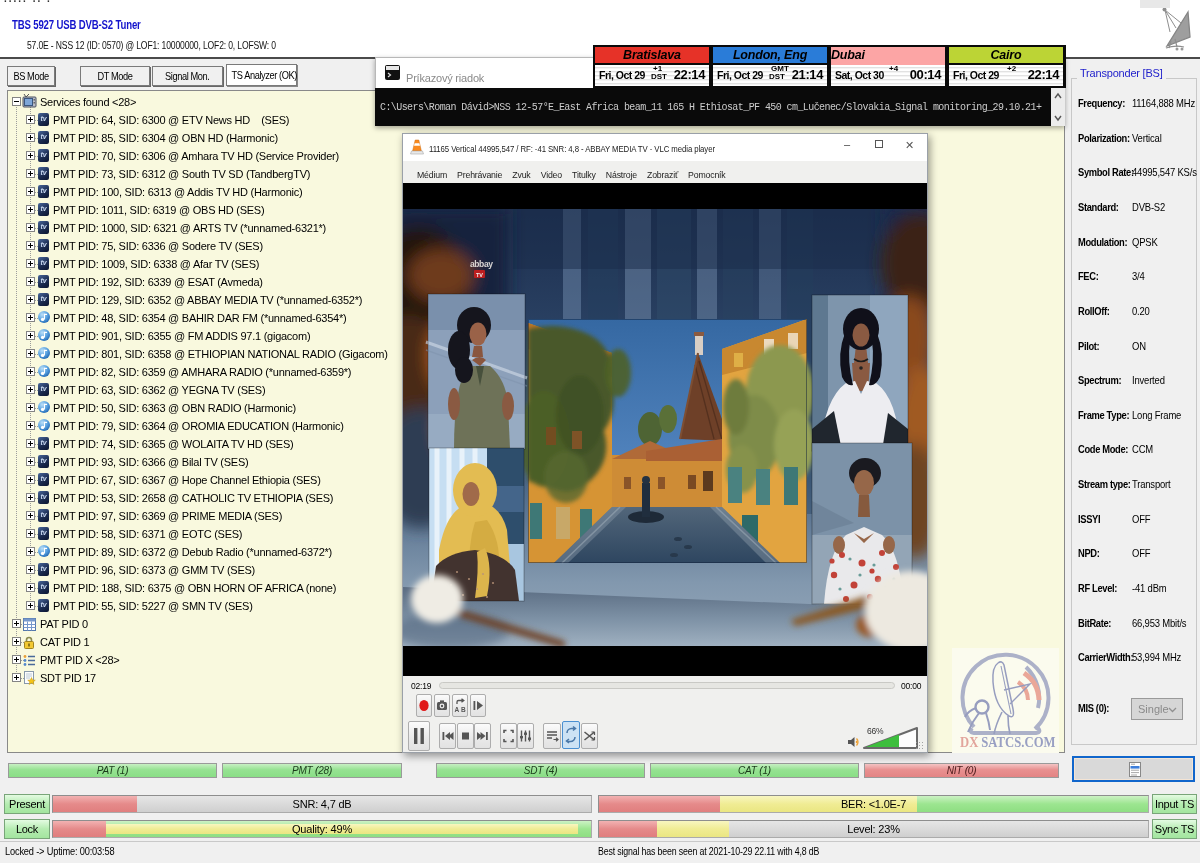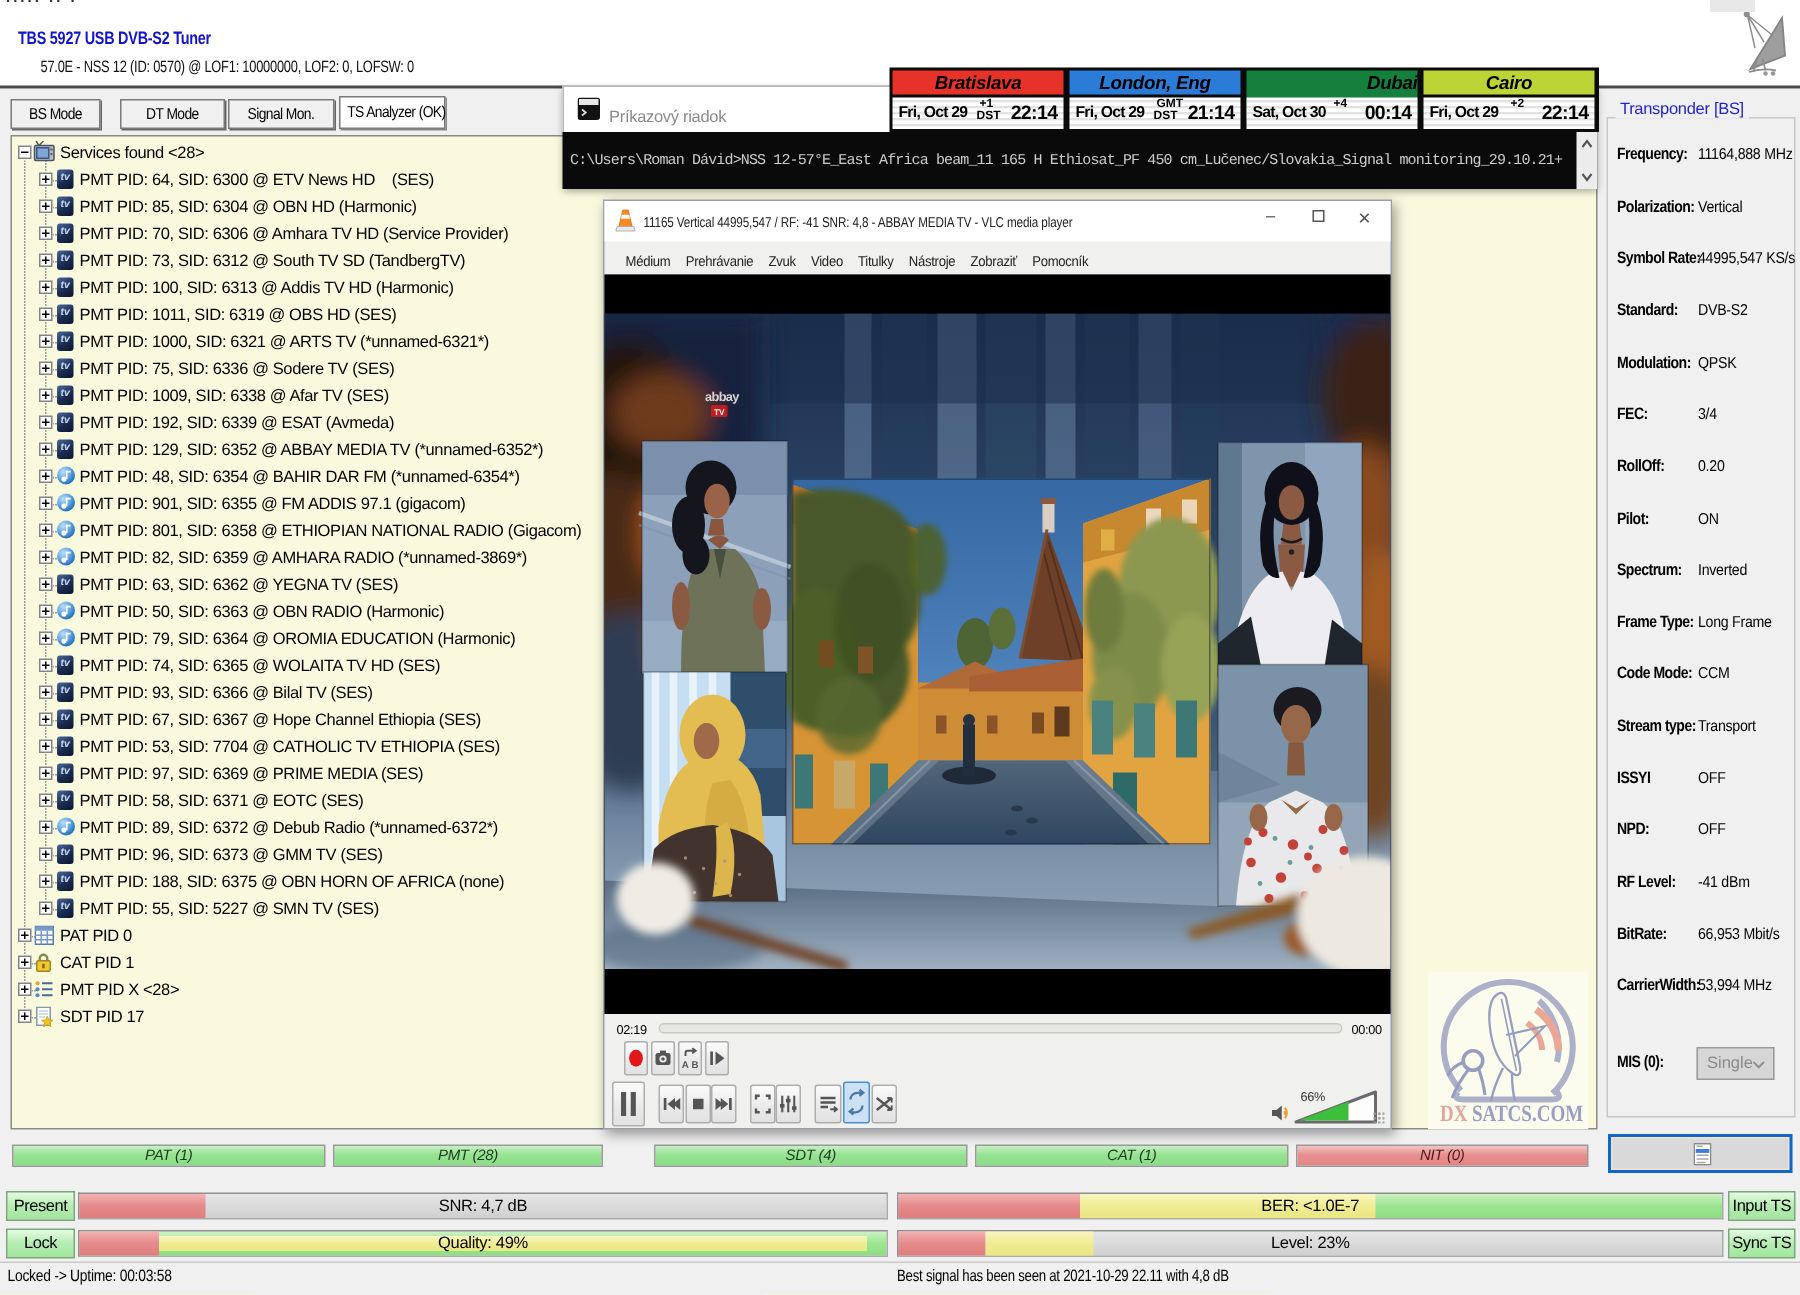--- a/index.html
+++ b/index.html
@@ -46,21 +46,21 @@
 <path d="M8 4 L19 22 M8 4 L13 26 M8 4 L24 17" stroke-width="1"></path>
 <circle cx="7.5" cy="3.5" r="2" fill="#8E8E8E" stroke="none"></circle>
 <path d="M18 33 L20 41 M14 35 L12 42" stroke-width="1.2"></path>
 <path d="M9 42 Q18 39 27 41" stroke-width="1.2"></path>
 <circle cx="20" cy="43" r="1.5" fill="#999" stroke="none"></circle>
       <circle cx="25" cy="43" r="1.5" fill="#999" stroke="none"></circle>
 </g>
 </svg>
 <div class="a" style="left:1140px;top:0;width:30px;height:8px;background:#E8E8E8"></div>
 <div class="a" style="left:0;top:57px;width:1200px;height:2px;background:#4A4A4A"></div>
-<div class="tab" style="left:7px;width:60px"><span style="display:inline-block;transform:scaleX(0.88);transform-origin:50% 50%;white-space:nowrap">BS Mode</span></div>
+<div class="tab" style="left:7px;width:48px"><span style="display:inline-block;transform:scaleX(0.88);transform-origin:50% 50%;white-space:nowrap">BS Mode</span></div>
 <div class="tab" style="left:80px;width:70px"><span style="display:inline-block;transform:scaleX(0.88);transform-origin:50% 50%;white-space:nowrap">DT Mode</span></div>
 <div class="tab" style="left:152px;width:71px"><span style="display:inline-block;transform:scaleX(0.88);transform-origin:50% 50%;white-space:nowrap">Signal Mon.</span></div>
 <div class="tab act" style="left:226px;width:71px"><span style="display:inline-block;transform:scaleX(0.88);transform-origin:50% 50%;white-space:nowrap">TS Analyzer (OK)</span></div>
 <div class="a" id="tree"></div>
 <div class="vdot" style="left:16px;top:107px;height:571px"></div>
 <div class="vdot" style="left:30px;top:107px;height:499px"></div>
 <div class="pb" style="left:12px;top:97px">
     <i></i>
   </div>
 <svg class="a" style="left:22px;top:94px" width="15" height="14" viewBox="0 0 15 14">
@@ -192,21 +192,21 @@
     <i></i>
     <b></b>
   </div>
 <div class="rdic" style="left:38px;top:365px">
     <svg width="12" height="12" style="position:absolute;left:0;top:0">
       <circle cx="4.6" cy="8.4" r="1.7" fill="#FFF"></circle>
       <rect x="5.9" y="2.8" width="1.1" height="5.6" fill="#FFF"></rect>
       <rect x="5.9" y="2.8" width="3.2" height="1.2" fill="#FFF"></rect>
     </svg>
   </div>
-<div class="trow" style="left:53px;top:363px">PMT PID: 82, SID: 6359 @ AMHARA RADIO (*unnamed-3869*)</div>
+<div class="trow" style="left:53px;top:363px">PMT PID: 82, SID: 6359 @ AMHARA RADIO (*unnamed-6359*)</div>
 <div class="hdot" style="left:35px;top:390px;width:4px"></div>
 <div class="pb pl" style="left:26px;top:385px">
     <i></i>
     <b></b>
   </div>
 <div class="tvic" style="left:38px;top:383px">tv</div>
 <div class="trow" style="left:53px;top:381px">PMT PID: 63, SID: 6362 @ YEGNA TV (SES)</div>
 <div class="hdot" style="left:35px;top:408px;width:4px"></div>
 <div class="pb pl" style="left:26px;top:403px">
     <i></i>
@@ -253,21 +253,21 @@
     <b></b>
   </div>
 <div class="tvic" style="left:38px;top:473px">tv</div>
 <div class="trow" style="left:53px;top:471px">PMT PID: 67, SID: 6367 @ Hope Channel Ethiopia (SES)</div>
 <div class="hdot" style="left:35px;top:498px;width:4px"></div>
 <div class="pb pl" style="left:26px;top:493px">
     <i></i>
     <b></b>
   </div>
 <div class="tvic" style="left:38px;top:491px">tv</div>
-<div class="trow" style="left:53px;top:489px">PMT PID: 53, SID: 7704 @ CATHOLIC TV ETHIOPIA (SES)</div>
+<div class="trow" style="left:53px;top:489px">PMT PID: 53, SID: 2658 @ CATHOLIC TV ETHIOPIA (SES)</div>
 <div class="hdot" style="left:35px;top:516px;width:4px"></div>
 <div class="pb pl" style="left:26px;top:511px">
     <i></i>
     <b></b>
   </div>
 <div class="tvic" style="left:38px;top:509px">tv</div>
 <div class="trow" style="left:53px;top:507px">PMT PID: 97, SID: 6369 @ PRIME MEDIA (SES)</div>
 <div class="hdot" style="left:35px;top:534px;width:4px"></div>
 <div class="pb pl" style="left:26px;top:529px">
     <i></i>
@@ -457,21 +457,21 @@
     <div class="a" style="left:56px;top:7px;font-size:8px;font-weight:bold">DST</div>
     <div class="a" style="right:4px;top:2px;font-size:13px;font-weight:bold;letter-spacing:-0.4px">22:14</div>
   </div>
 <div class="a" style="left:713px;top:47px;width:114px;height:16px;background:#2A7CD8;font-size:12.5px;font-weight:bold;font-style:italic;text-align:center;line-height:16px;letter-spacing:-0.2px">London, Eng</div>
 <div class="a" style="left:713px;top:65px;width:114px;height:21px;background:repeating-linear-gradient(180deg,#FFFFFF 0 2px,#E2E2E2 2px 3px,#F4F4F4 3px 4px)">
     <div class="a" style="left:4px;top:4px;font-size:10.5px;font-weight:bold;letter-spacing:-0.5px">Fri, Oct 29</div>
     <div class="a" style="left:58px;top:-1px;font-size:8px;font-weight:bold">GMT</div>
     <div class="a" style="left:56px;top:7px;font-size:8px;font-weight:bold">DST</div>
     <div class="a" style="right:4px;top:2px;font-size:13px;font-weight:bold;letter-spacing:-0.4px">21:14</div>
   </div>
-<div class="a" style="left:831px;top:47px;width:114px;height:32px;background:#15803d;font-size:12.5px;font-weight:bold;font-style:italic;text-align:right;line-height:16px;letter-spacing:-0.2px">Dubai</div>
+<div class="a" style="left:831px;top:47px;width:114px;height:32px;background:#fca5a5;font-size:12.5px;font-weight:bold;font-style:italic;text-align:left;line-height:16px;letter-spacing:-0.2px">Dubai</div>
 <div class="a" style="left:831px;top:65px;width:114px;height:21px;background:repeating-linear-gradient(180deg,#FFFFFF 0 2px,#E2E2E2 2px 3px,#F4F4F4 3px 4px)">
     <div class="a" style="left:4px;top:4px;font-size:10.5px;font-weight:bold;letter-spacing:-0.5px">Sat, Oct 30</div>
     <div class="a" style="left:58px;top:-1px;font-size:8px;font-weight:bold">+4</div>
     <div class="a" style="right:4px;top:2px;font-size:13px;font-weight:bold;letter-spacing:-0.4px">00:14</div>
   </div>
 <div class="a" style="left:949px;top:47px;width:114px;height:16px;background:#BCD435;font-size:12.5px;font-weight:bold;font-style:italic;text-align:center;line-height:16px;letter-spacing:-0.2px">Cairo</div>
 <div class="a" style="left:949px;top:65px;width:114px;height:21px;background:repeating-linear-gradient(180deg,#FFFFFF 0 2px,#E2E2E2 2px 3px,#F4F4F4 3px 4px)">
     <div class="a" style="left:4px;top:4px;font-size:10.5px;font-weight:bold;letter-spacing:-0.5px">Fri, Oct 29</div>
     <div class="a" style="left:58px;top:-1px;font-size:8px;font-weight:bold">+2</div>
     <div class="a" style="right:4px;top:2px;font-size:13px;font-weight:bold;letter-spacing:-0.4px">22:14</div>

